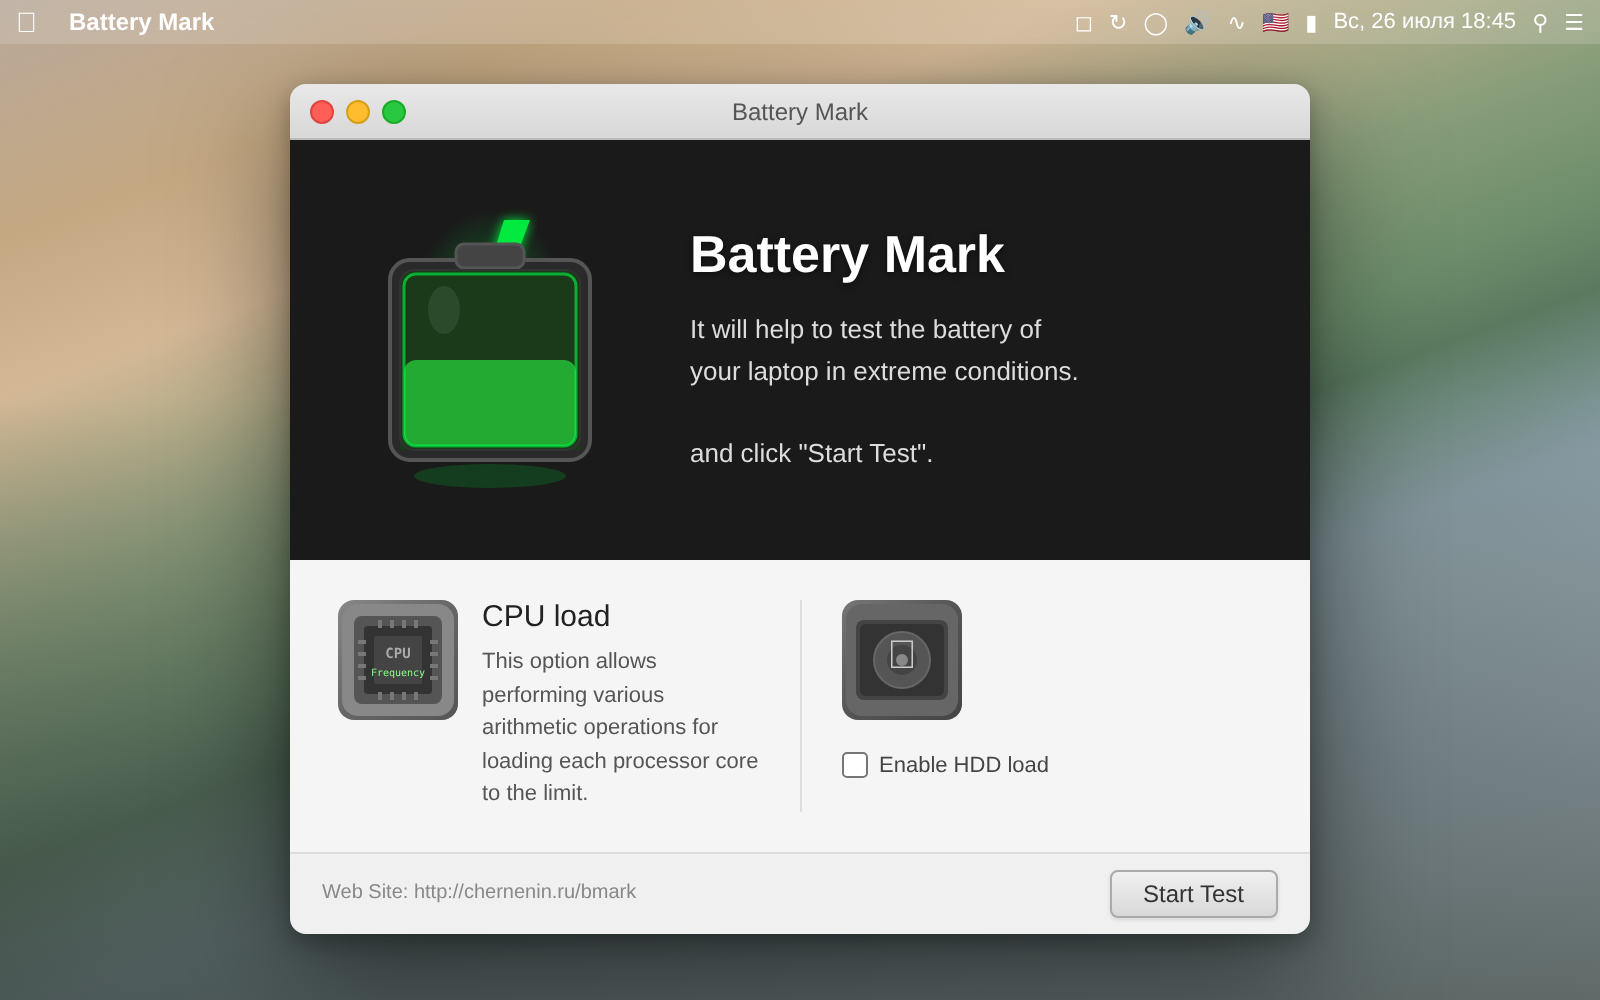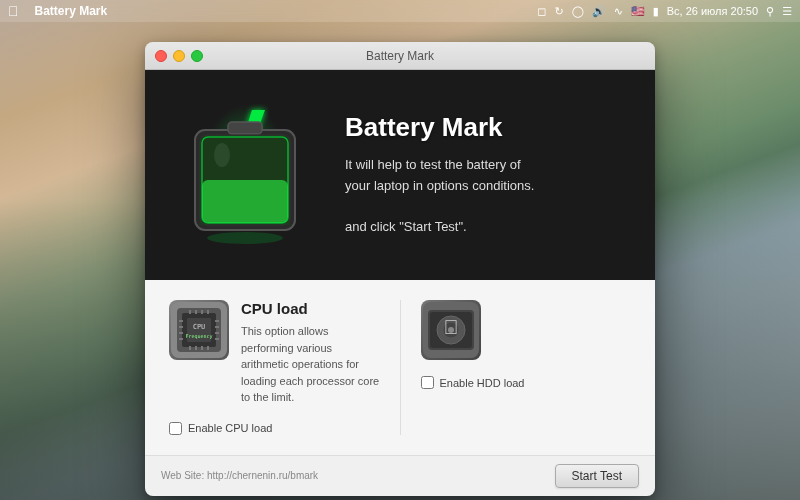--- a/index.html
+++ b/index.html
@@ -193,21 +193,21 @@
       align-items: flex-start;
       gap: 12px;
     }
 
     .option-content {
       flex: 1;
     }
 
     .option-title {
       font-size: 15px;
-      font-weight: 700;
+      font-weight: 400;
       color: #222;
       margin-bottom: 6px;
     }
 
     .option-desc {
       font-size: 11px;
       color: #555;
       line-height: 1.5;
     }
 
@@ -292,21 +292,21 @@
       <span class="menubar-app-name">Battery Mark</span>
     </div>
     <div class="menubar-right">
       <span>◻</span>
       <span>↻</span>
       <span>◯</span>
       <span>🔊</span>
       <span>∿</span>
       <span>🇺🇸</span>
       <span>▮</span>
-      <span>Вс, 26 июля  20:50</span>
+      <span>Вс, 26 июля  18:45</span>
       <span>⚲</span>
       <span>☰</span>
     </div>
   </div>
 
   <div class="window">
 
     <div class="titlebar">
       <div class="traffic-lights">
         <div class="traffic-light tl-close"></div>
@@ -357,21 +357,21 @@
           <ellipse cx="42" cy="55" rx="8" ry="12" fill="rgba(255,255,255,0.08)"></ellipse>
 
           <ellipse cx="65" cy="138" rx="38" ry="6" fill="rgba(0,200,50,0.2)"></ellipse>
         </svg>
       </div>
 
       <div class="hero-text">
         <div class="hero-title">Battery Mark</div>
         <div class="hero-desc">
           <span>It will help to test the battery of</span><br>
-          <span>your laptop in options conditions.</span><br>
+          <span>your laptop in extreme conditions.</span><br>
           <br>
           <span>and click "Start Test".</span>
         </div>
       </div>
     </div>
 
     <div class="options">
 
       <div class="option-item">
         <div class="option-header">
@@ -400,24 +400,20 @@
               <rect x="36" y="44" width="2" height="4" fill="#777"></rect>
               <text x="28" y="27" text-anchor="middle" font-size="7" fill="#aaa" font-family="monospace" font-weight="bold">CPU</text>
               <text x="28" y="36" text-anchor="middle" font-size="5" fill="#88ff88" font-family="monospace">Frequency</text>
             </svg>
           </div>
           <div class="option-content">
             <div class="option-title">CPU load</div>
             <div class="option-desc">This option allows performing various arithmetic operations for loading each processor core to the limit.</div>
           </div>
         </div>
-        <div class="option-checkbox">
-          <input type="checkbox" id="cpu-check" style="">
-          <label for="cpu-check">Enable CPU load</label>
-        </div>
       </div>
 
       <div class="divider"></div>
 
       <div class="option-item">
         <div class="option-header">
           <div class="hdd-icon-bg">
             <svg width="56" height="56" viewBox="0 0 56 56" xmlns="http://www.w3.org/2000/svg">
               <rect width="56" height="56" rx="8" fill="#666"></rect>
               <rect x="5" y="8" width="46" height="40" rx="4" fill="#444"></rect>

